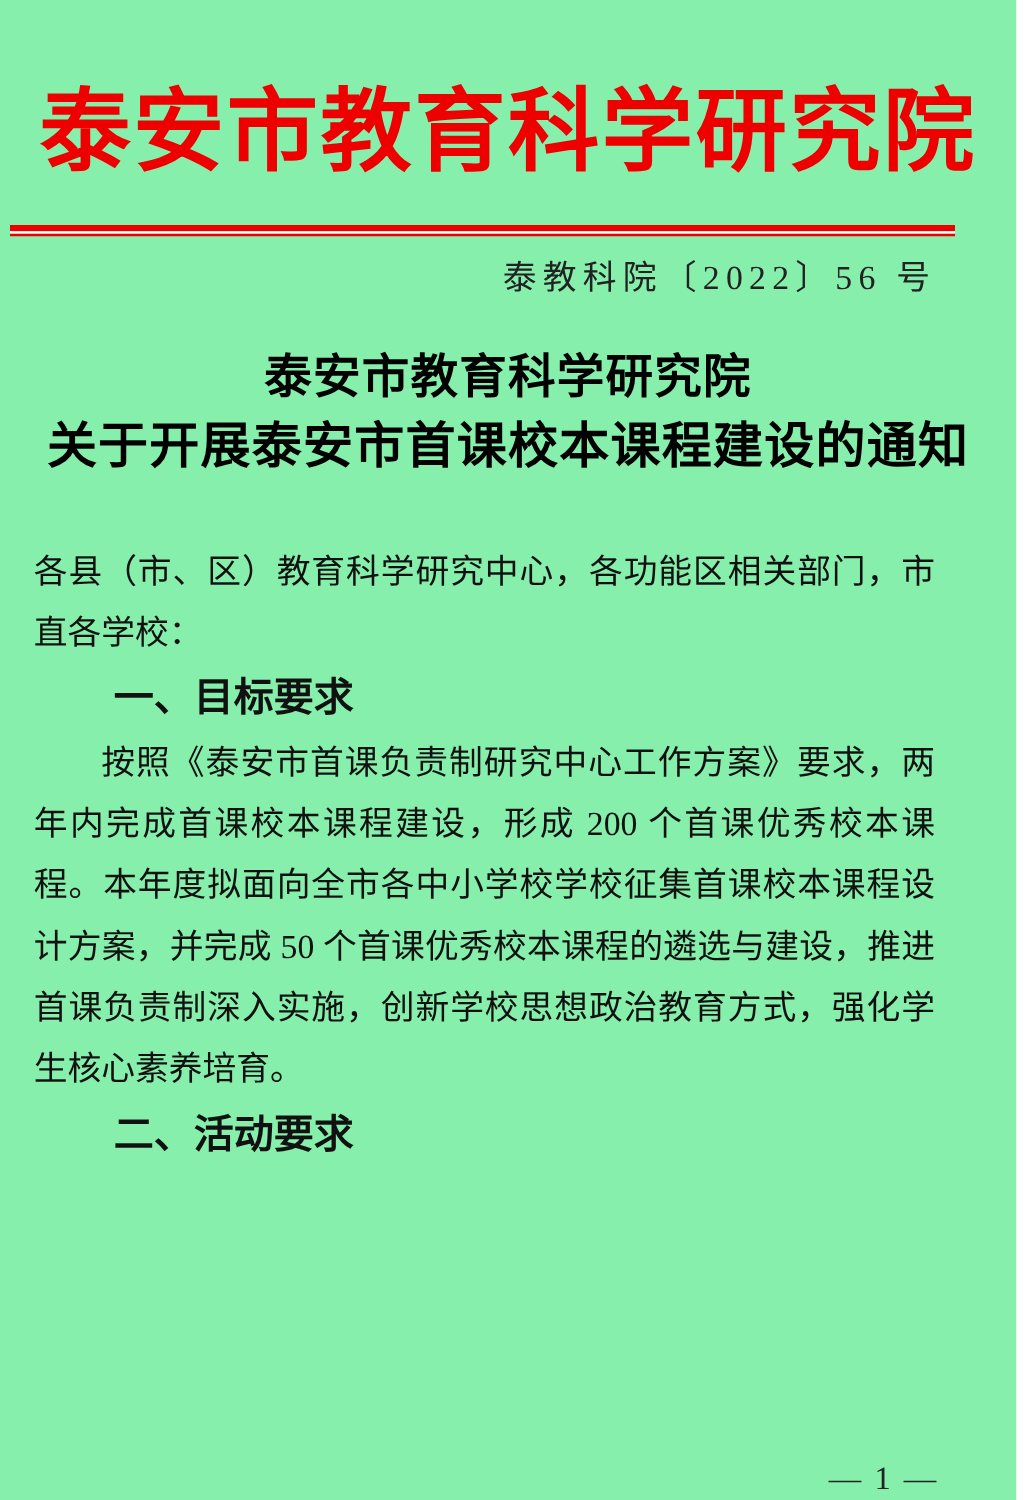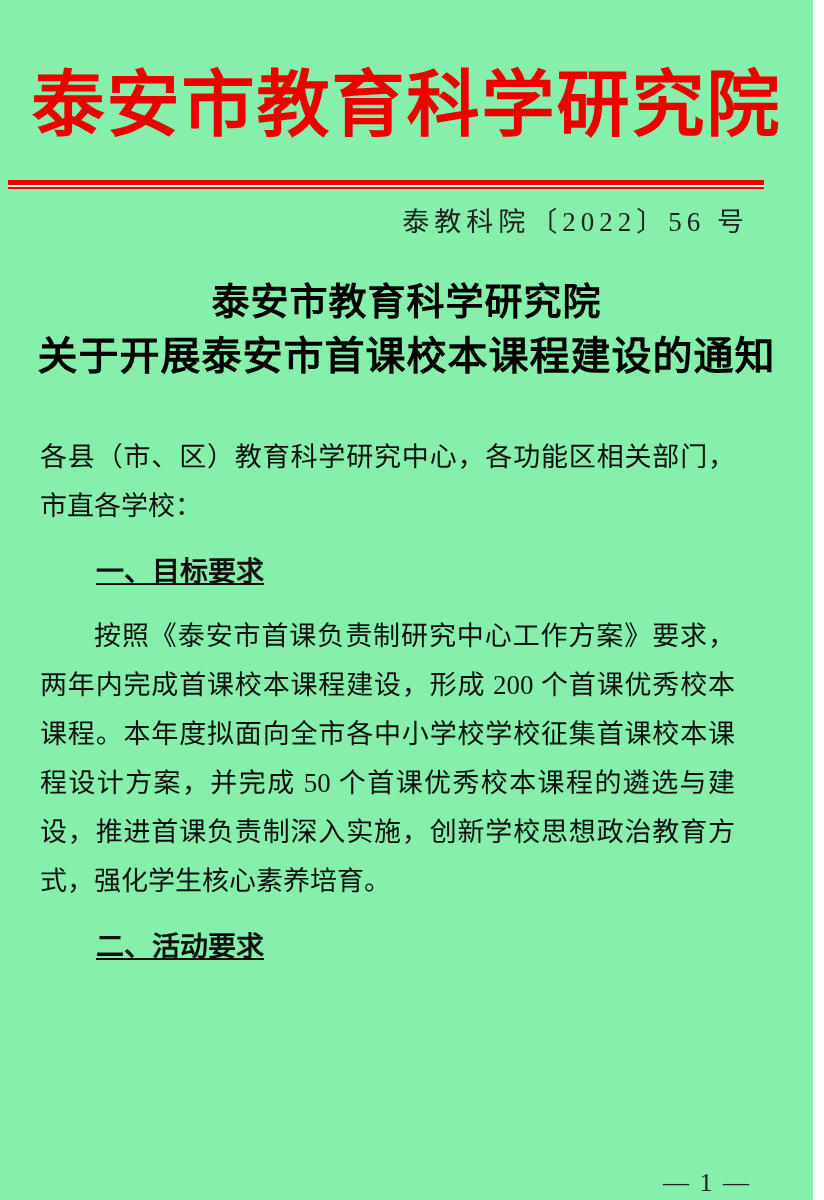--- a/index.html
+++ b/index.html
@@ -80,32 +80,31 @@
   
   .doc-body {
     margin: 48px 62px 0 24px;
     font-size: 27px;
     line-height: 49px;
     text-align: justify;
     text-justify: inter-ideograph;
     color: #111;
   }
   .doc-body p {
-    margin: 16px;
+    margin: 3px;
     padding: 0;
   }
   .doc-body p.indent {
     text-indent: 2em;
   }
   .doc-body p.section-heading {
     text-indent: 2em;
     font-family: "Liberation Sans", "DejaVu Sans", sans-serif;
     font-weight: 700;
-    font-size: 28px;
-    text-decoration: underline;
+    font-size: 32px;
   }
 
   
   .page-footer {
     position: absolute;
     right: 62px;
     bottom: 2px;
     font-size: 26px;
     line-height: 30px;
     letter-spacing: 2px;

